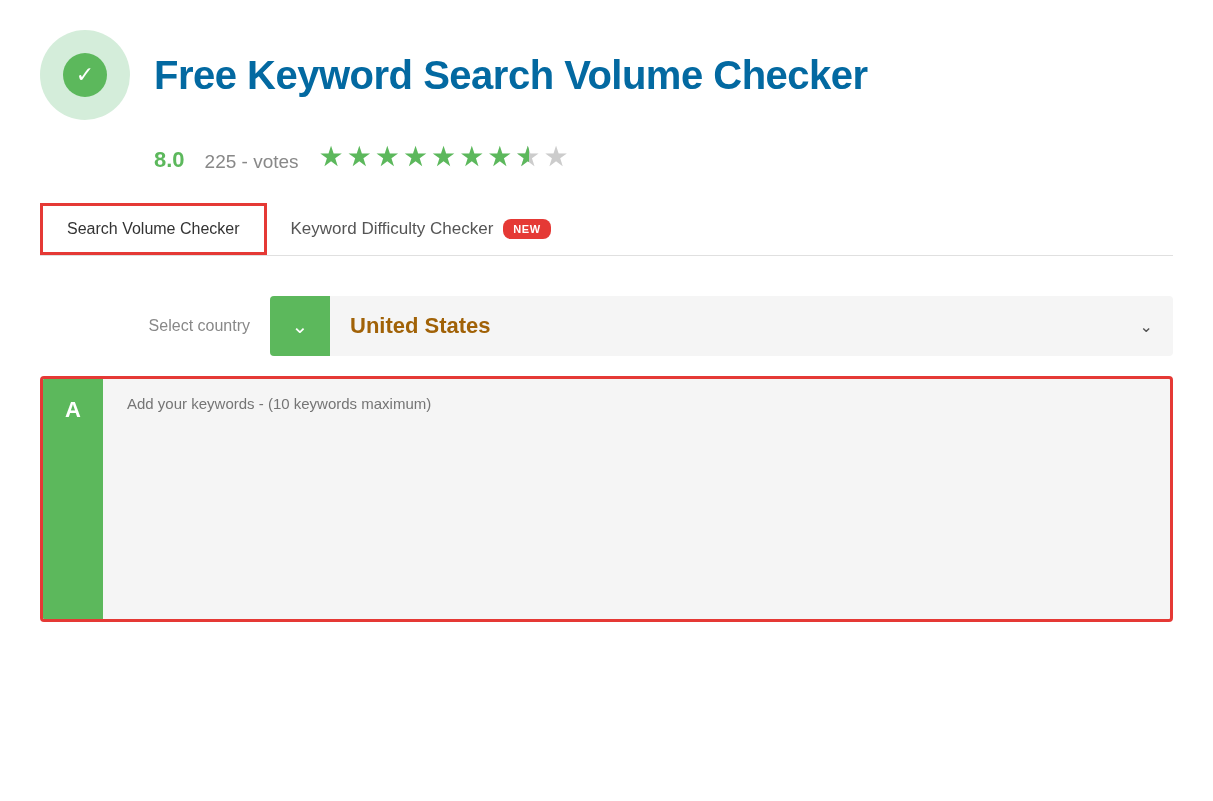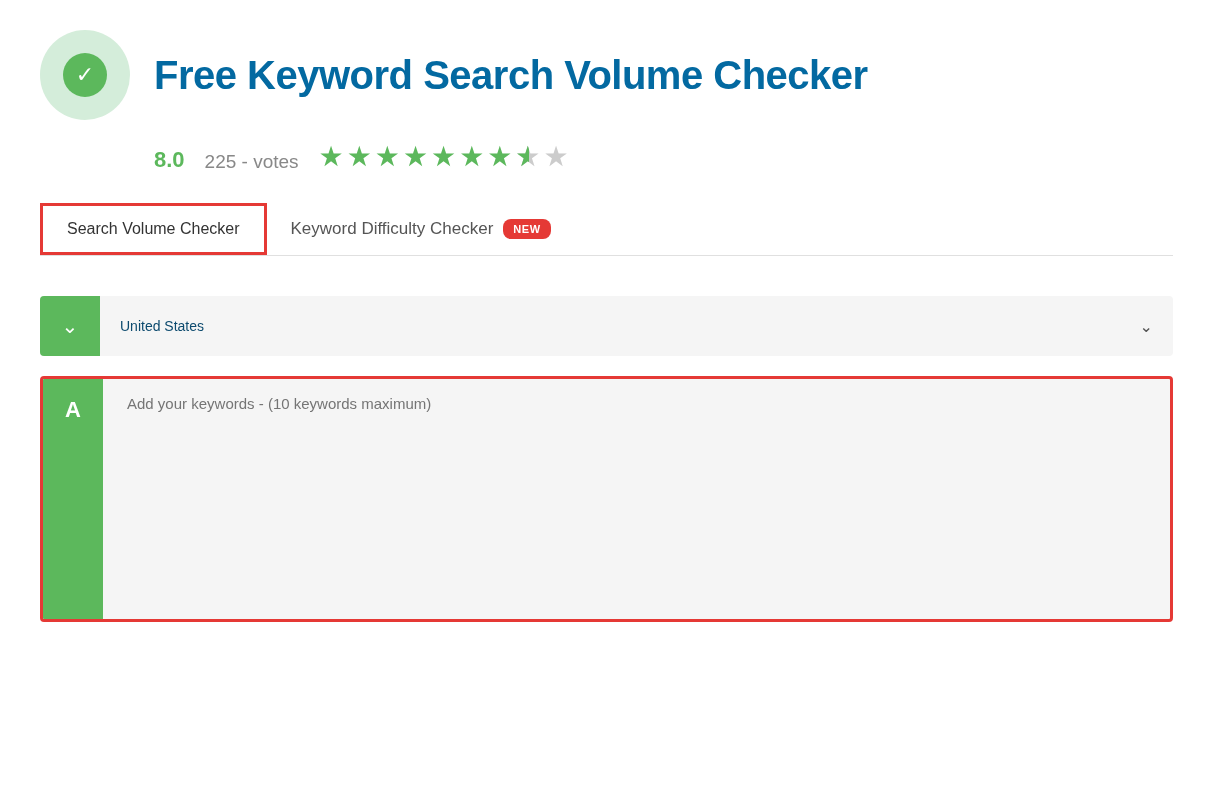--- a/index.html
+++ b/index.html
@@ -191,22 +191,23 @@
     }
 
     .dropdown-icon-box .chevron {
       color: white;
       font-size: 20px;
     }
 
     .dropdown-value {
       flex: 1;
       padding: 0 20px;
-      font-size: 14px;
-      color: #0c4a6e;
+      font-size: 22px;
+      color: #a16207;
+      font-weight: bold;
     }
 
     .dropdown-arrow {
       padding-right: 20px;
       color: #555;
       font-size: 16px;
     }
 
     
     .keywords-container {
@@ -288,20 +289,21 @@
     <button class="tab active">Search Volume Checker</button>
     <div class="tab-with-badge">
       <span class="tab-label">Keyword Difficulty Checker</span>
       <span class="new-badge">NEW</span>
     </div>
   </div>
 
   <div class="form-section">
 
     <div class="form-row">
+      <div class="form-label">Select country</div>
       <div class="country-dropdown">
         <div class="dropdown-icon-box">
           <span class="chevron">⌄</span>
         </div>
         <span class="dropdown-value">United States</span>
         <span class="dropdown-arrow">⌄</span>
       </div>
     </div>
 
     <div class="form-row">

